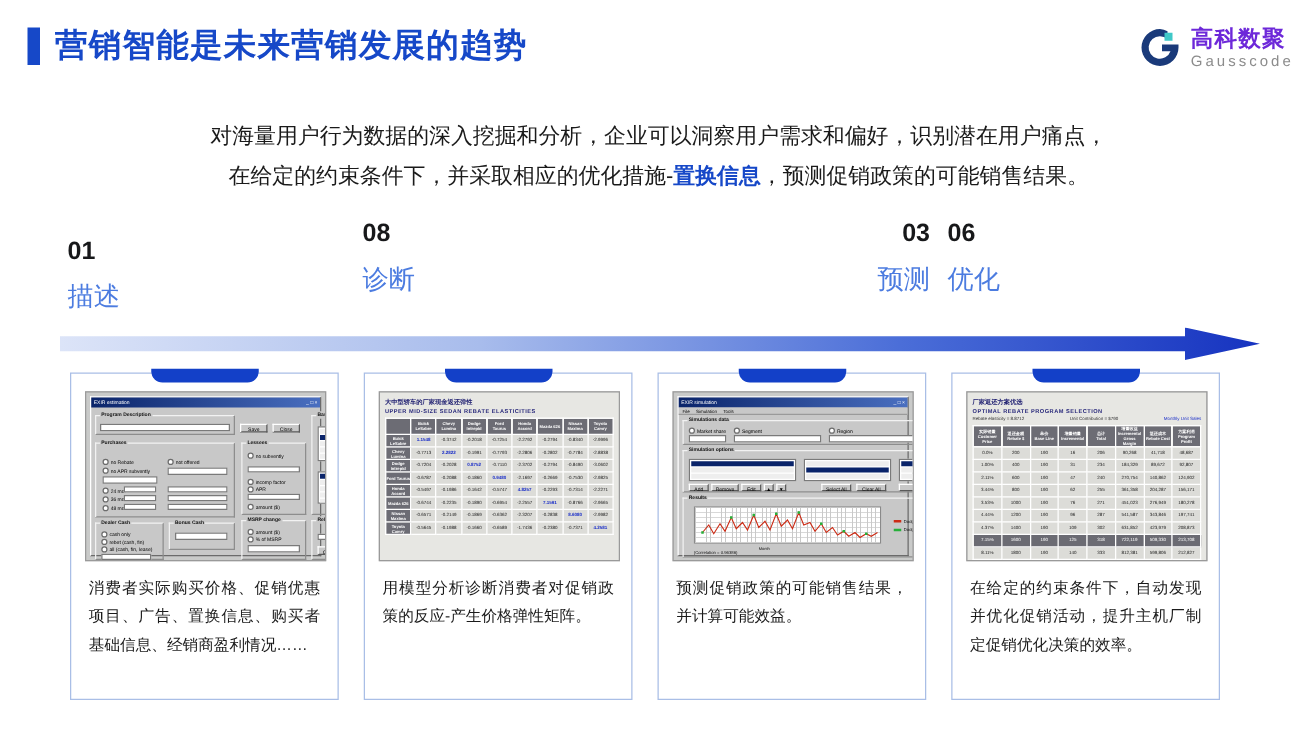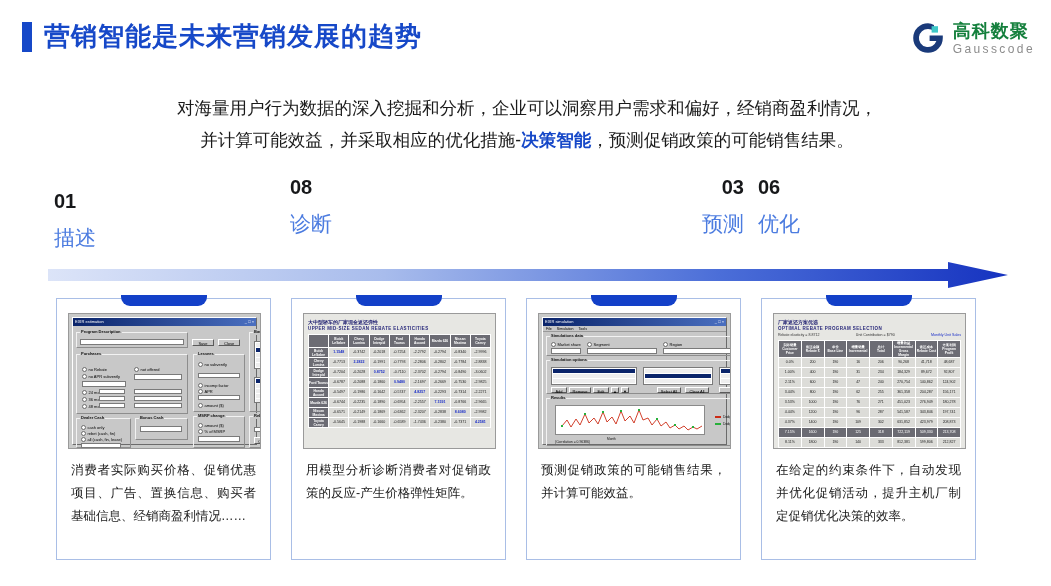--- a/index.html
+++ b/index.html
@@ -29,21 +29,21 @@
     color: #1648C8;
     letter-spacing: 1px;
     line-height: 36px;
     white-space: nowrap;
   }
 
   
   .logo { position: absolute; right: 16px; top: 14px; height: 48px; display: flex; align-items: center; gap: 7px; }
   .logo-mark { position: relative; width: 36px; height: 36px; }
   .logo-text { display: flex; flex-direction: column; line-height: 1; }
-  .logo-cn { font-size: 18px; font-weight: bold; color: #15803d; letter-spacing: 1px; white-space: nowrap; }
+  .logo-cn { font-size: 18px; font-weight: bold; color: #6d28d9; letter-spacing: 1px; white-space: nowrap; }
   .logo-en { font-size: 12px; color: #8C8C8C; letter-spacing: 2.4px; white-space: nowrap; margin-top: 3px; }
 
   
   .lead {
     position: absolute; left: 52px; top: 92px; width: 950px;
     font-size: 17.5px; line-height: 32px; color: #1a1a1a;
     text-align: center;
   }
   .lead .p1 { display: block; text-align: center; }
   .lead .p2 { display: block; text-align: center; }
@@ -160,22 +160,22 @@
         </svg>
       </div>
       <div class="logo-text">
         <div class="logo-cn">高科数聚</div>
         <div class="logo-en">Gausscode</div>
       </div>
     </div>
   </div>
 
   <div class="lead">
-    <span class="p1">对海量用户行为数据的深入挖掘和分析，企业可以洞察用户需求和偏好，经销商盈利情况，</span>
-    <span class="p2"><span>并计算可能效益，并采取相应的优化措施-</span><span class="accent">决策智能</span><span>，预测促销政策的可能销售结果。</span></span>
+    <span class="p1">对海量用户行为数据的深入挖掘和分析，企业可以洞察用户需求和偏好，识别潜在用户痛点，</span>
+    <span class="p2"><span>在给定的约束条件下，并采取相应的优化措施-</span><span class="accent">置换信息</span><span>，预测促销政策的可能销售结果。</span></span>
   </div>
 
   <div class="steps">
     <div class="step" style="left:54px;margin-top:14px;">
       <div class="step-num">01</div>
       <div class="step-label">描述</div>
     </div>
     <div class="step" style="left:290px;">
       <div class="step-num">08</div>
       <div class="step-label">诊断</div>

